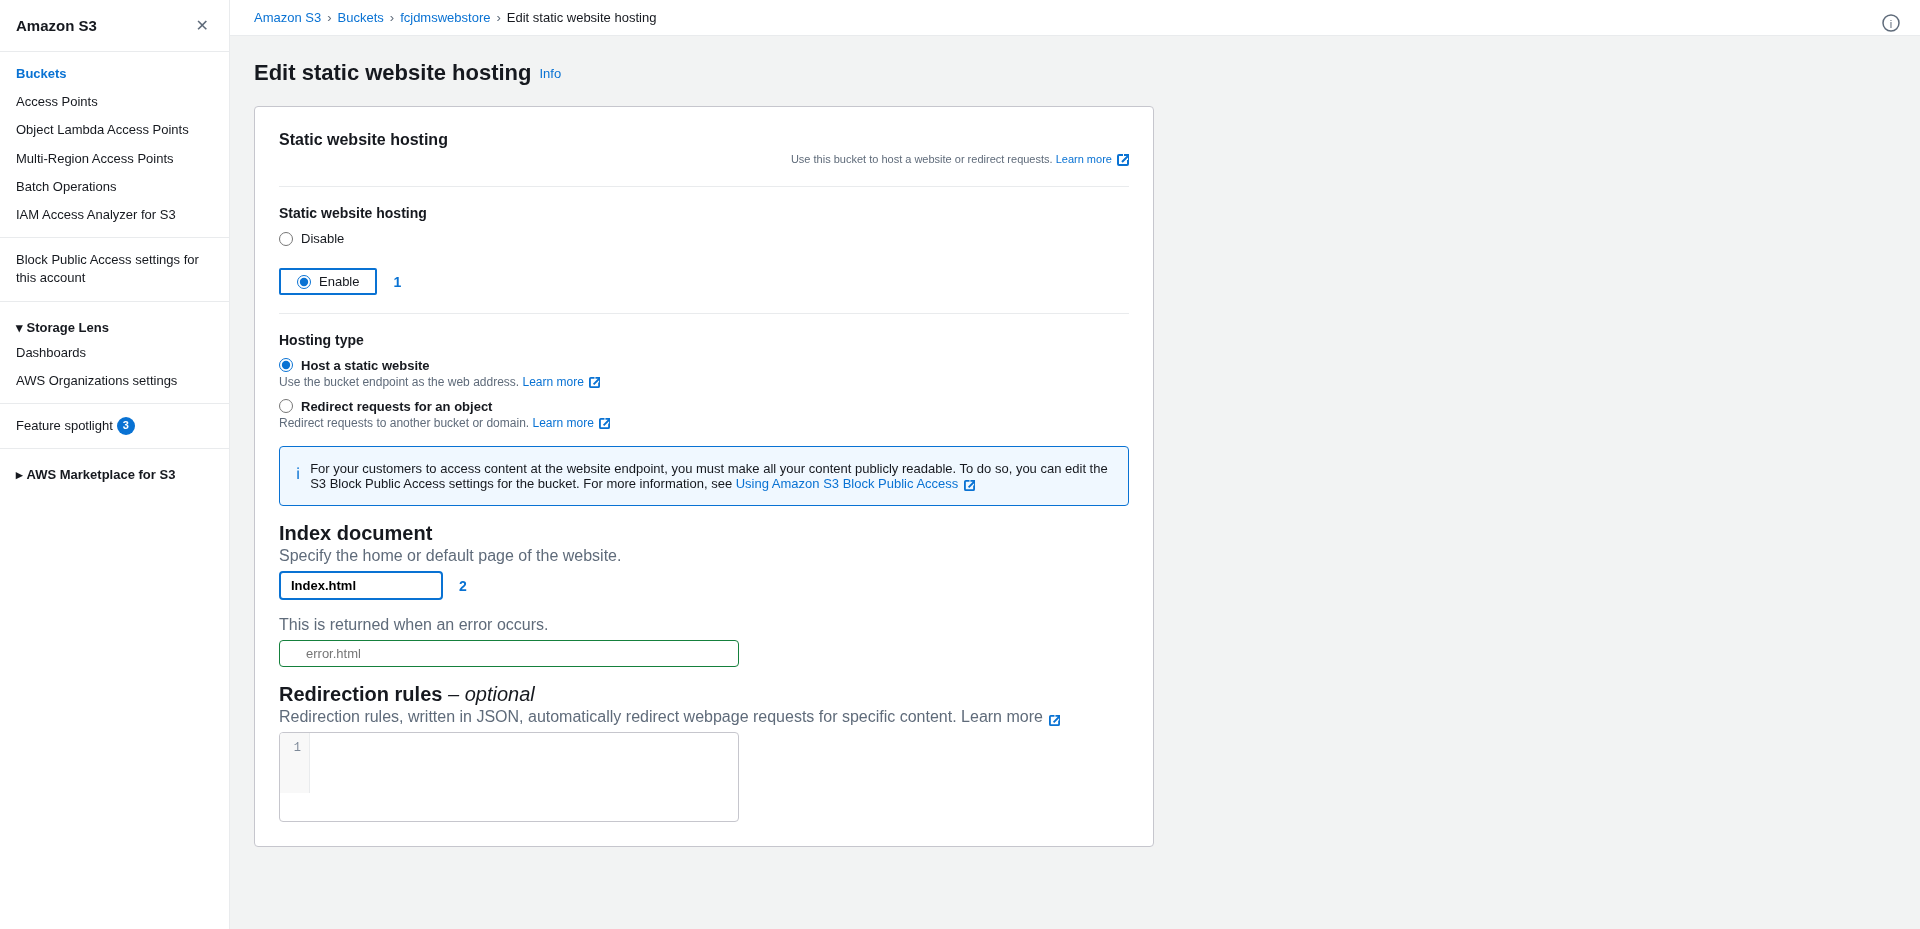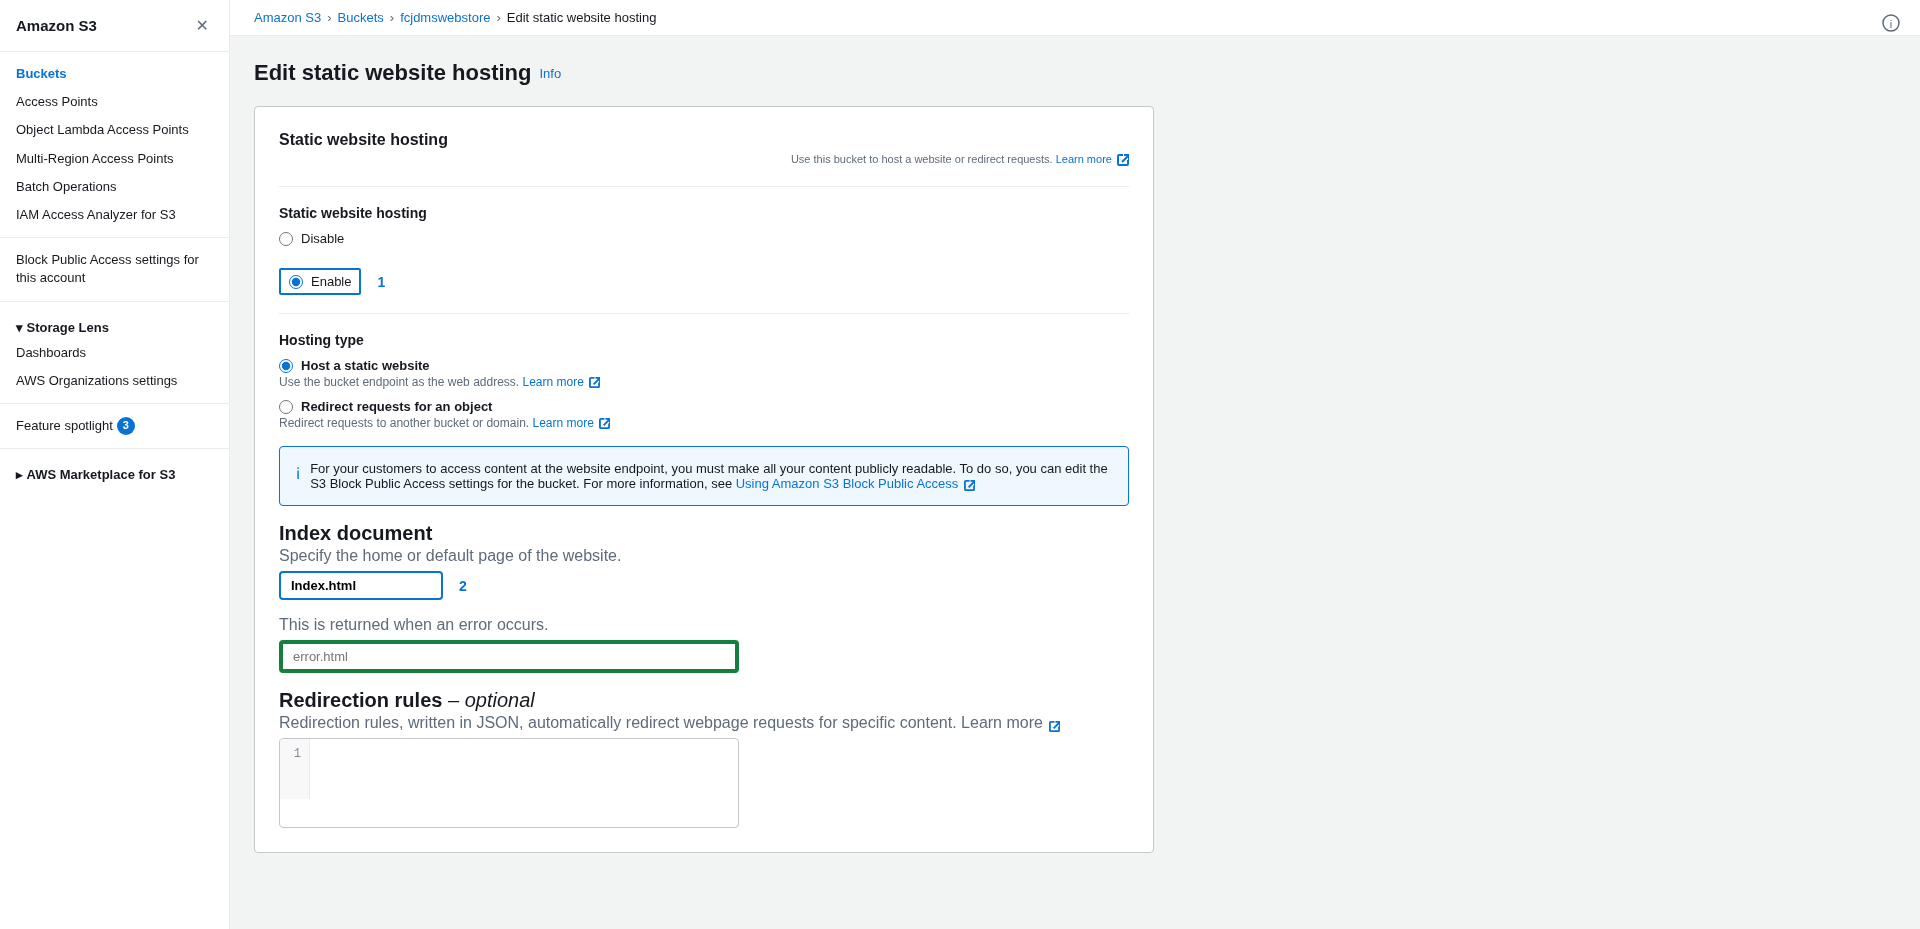--- a/index.html
+++ b/index.html
@@ -120,34 +120,34 @@
     .section-label { font-size: 14px; font-weight: 600; margin-bottom: 10px; }
     .section-divider { border: none; border-top: 1px solid #e9ebed; margin: 18px 0; }
 
     
     .radio-group { display: flex; flex-direction: column; gap: 22px; }
     .radio-option { display: flex; align-items: center; gap: 8px; cursor: pointer; }
     .radio-option input[type="radio"] { cursor: pointer; accent-color: #0972d3; width: 14px; height: 14px; }
     .radio-option.selected-box {
       border: 2px solid #0972d3;
       border-radius: 2px;
-      padding: 4px 8px;
+      padding: 4px 16px;
       display: inline-flex;
       width: fit-content;
     }
     .step-number {
       color: #0972d3;
       font-weight: 700;
       font-size: 14px;
       margin-left: 8px;
     }
 
     
     .hosting-type-option { margin-bottom: 10px; }
-    .hosting-type-label { display: flex; align-items: center; gap: 8px; font-weight: 600; cursor: pointer; }
+    .hosting-type-label { display: flex; align-items: flex-start; gap: 8px; font-weight: 600; cursor: pointer; }
     .hosting-type-label input[type="radio"] { accent-color: #0972d3; width: 14px; height: 14px; cursor: pointer; }
     .hosting-type-sub { font-size: 12px; color: #5f6b7a; margin-top: 2px; }
     .hosting-type-sub a { color: #0972d3; text-decoration: none; }
 
     
     .info-banner {
       background: #f0f8ff;
       border: 1px solid #0972d3;
       border-radius: 4px;
       padding: 14px 16px;
@@ -158,23 +158,23 @@
       font-size: 13px;
       color: #16191f;
     }
     .info-banner-icon { color: #0972d3; font-size: 16px; margin-top: 1px; flex-shrink: 0; }
     .info-banner a { color: #0972d3; text-decoration: none; }
 
     
     .field-label { font-size: 20px; font-weight: 600; margin-bottom: 2px; }
     .field-sublabel { font-size: 16px; color: #5f6b7a; margin-bottom: 6px; }
     .text-input {
-      border: 4px solid #15803d;
+      border: 1px solid #15803d;
       border-radius: 4px;
-      padding: 5px 10px;
+      padding: 5px 26px;
       font-size: 13px;
       width: 100%;
       max-width: 460px;
       outline: none;
       background: #fff;
     }
     .text-input-focused {
       border: 2px solid #0972d3;
       border-radius: 4px;
       padding: 5px 10px;

